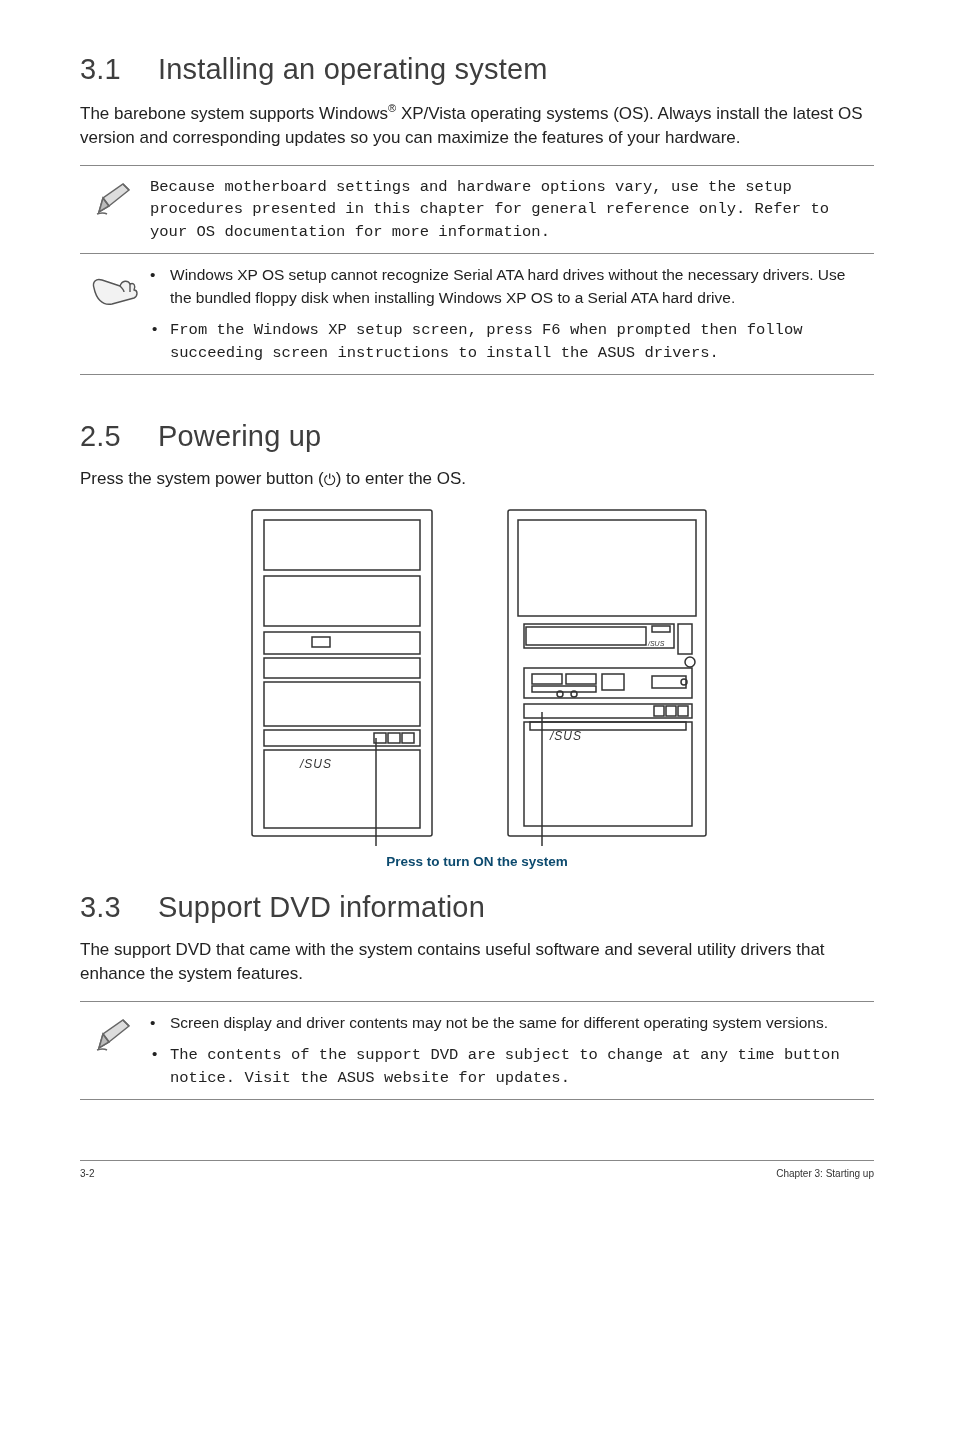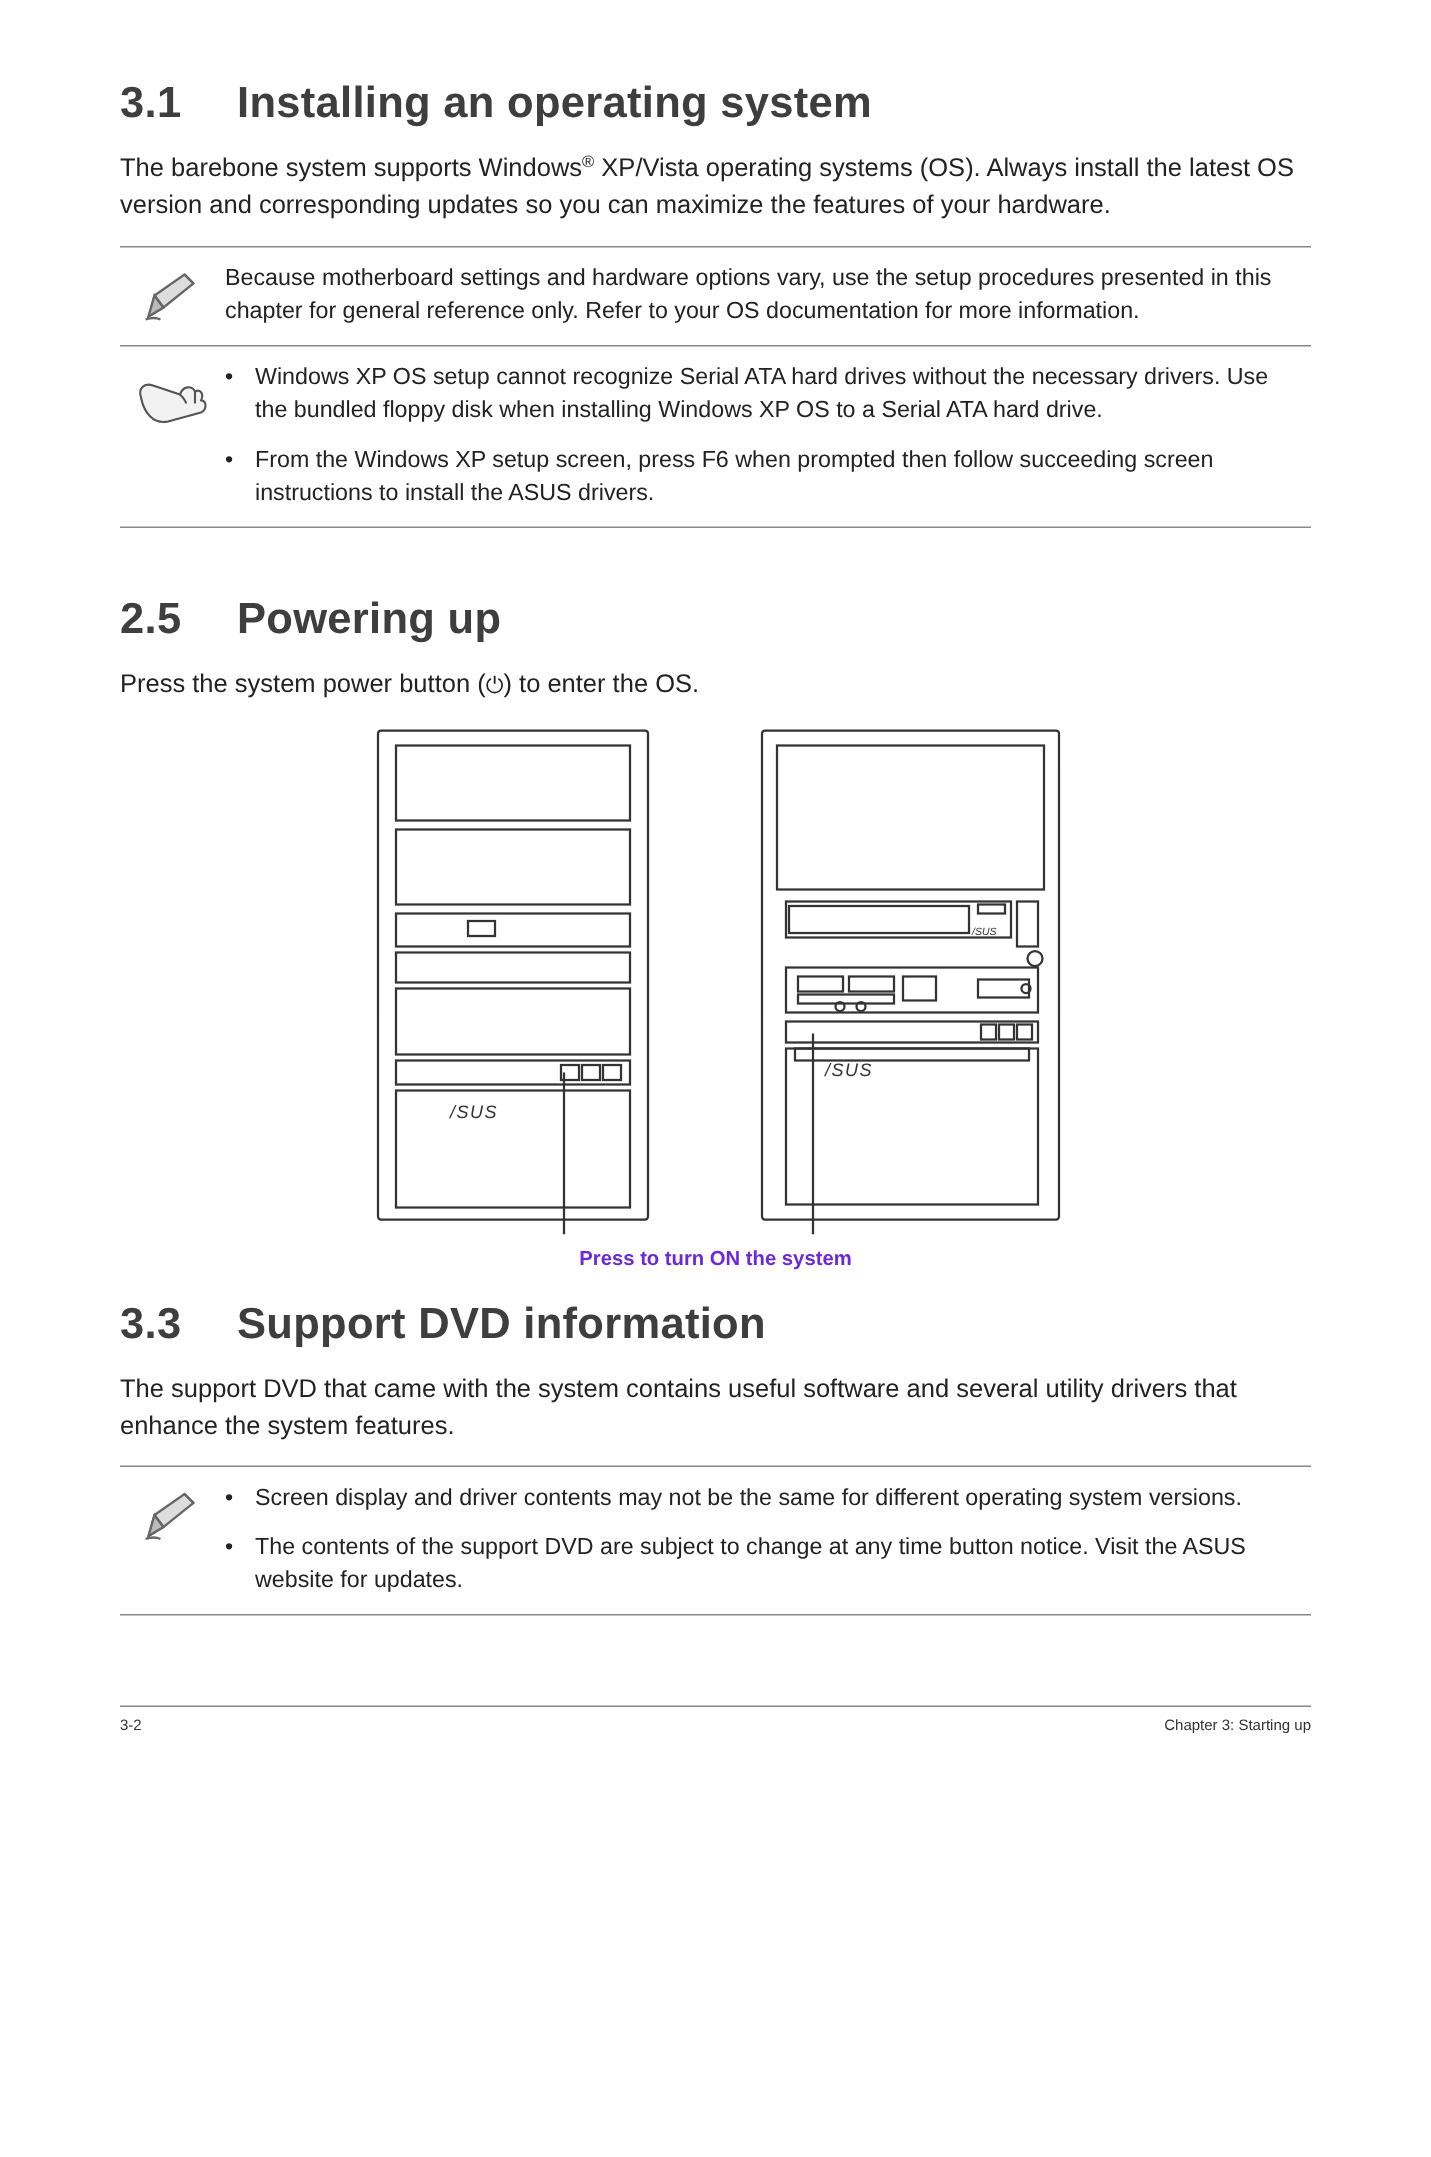--- a/index.html
+++ b/index.html
@@ -8,21 +8,21 @@
     background: #fff;
     color: #222;
     width: 954px;
     margin: 0 auto;
     padding: 48px 80px 30px 80px;
     font-size: 17px;
     line-height: 1.45;
   }
   h1.section-title {
     font-size: 29px;
-    font-weight: bold;
+    font-weight: normal;
     color: #3e3e3e;
     margin-bottom: 10px;
     letter-spacing: 0.2px;
   }
   .num { display: inline-block; min-width: 78px; }
   p.body { margin-bottom: 14px; color: #222; }
   sup { font-size: 0.65em; vertical-align: super; }
   .note-block {
     display: flex;
     align-items: flex-start;
@@ -37,21 +37,21 @@
   .note-icon {
     width: 70px;
     flex-shrink: 0;
     display: flex;
     align-items: flex-start;
     justify-content: center;
     padding-top: 2px;
   }
   .note-content { flex: 1; }
   .note-content > div { margin-bottom: 10px; display: flex; }
-  .note-content > div:last-child { margin-bottom: 0; }
+  .note-content > div:last-child { margin-bottom: 0; font-family: Liberation Mono, monospace; }
   .bullet { width: 20px; flex-shrink: 0; text-align: left; }
   .bullet-body { flex: 1; }
   .spacer-lg { height: 28px; }
   .pwr-glyph {
     display: inline-block;
     font-size: 15px;
     vertical-align: -1px;
   }
   .figures {
     display: flex;
@@ -61,21 +61,21 @@
     margin-bottom: 6px;
   }
   .fig { display: flex; flex-direction: column; align-items: center; }
   .fig svg { display: block; }
   .caption {
     text-align: center;
     font-size: 13.5px;
     font-weight: bold;
     margin-top: 2px;
     margin-bottom: 14px;
-    color: #6d28d9;
+    color: #0c4a6e;
   }
   .footer-row {
     display: flex;
     justify-content: space-between;
     border-top: 1px solid #888;
     margin-top: 60px;
     padding-top: 6px;
     font-size: 10px;
     color: #333;
   }

